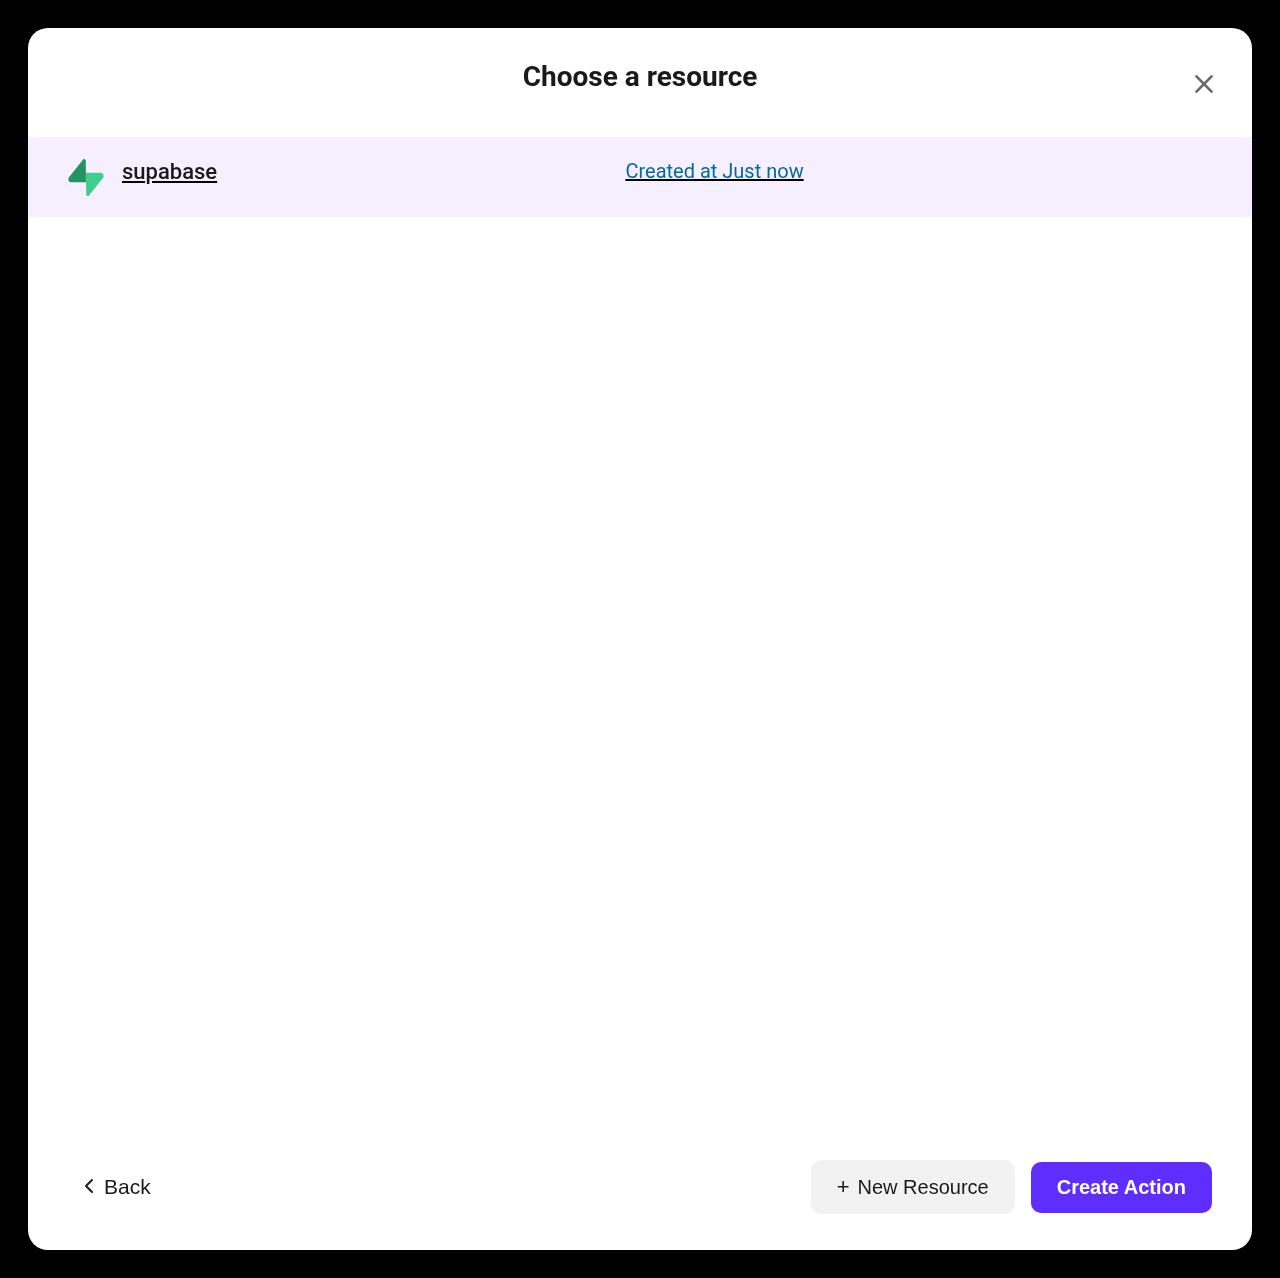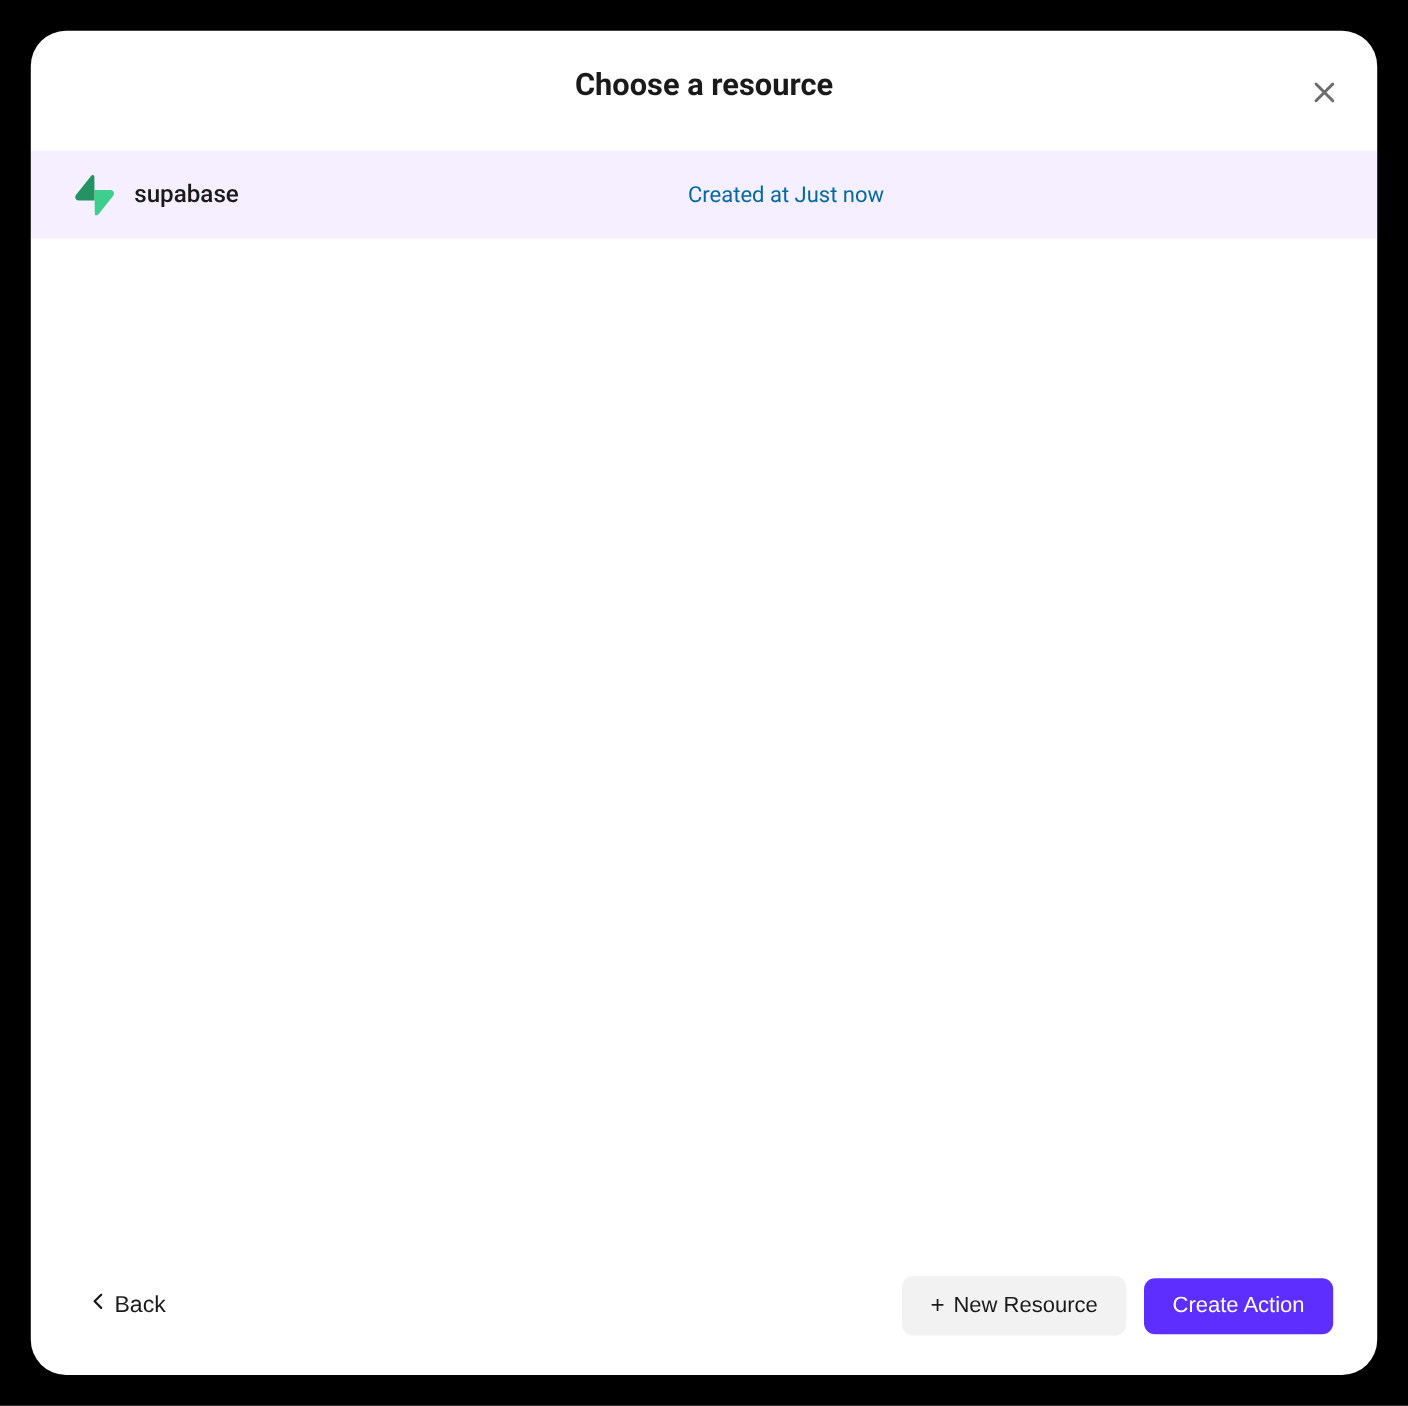--- a/index.html
+++ b/index.html
@@ -14,21 +14,21 @@
       width: 1280px;
       height: 1278px;
       display: flex;
       align-items: center;
       justify-content: center;
       padding: 28px;
     }
     
     .modal {
       background: #ffffff;
-      border-radius: 32px;
+      border-radius: 20px;
       width: 100%;
       height: 100%;
       display: flex;
       flex-direction: column;
       overflow: hidden;
       position: relative;
     }
     
     .modal-header {
       padding: 32px 40px 28px 40px;
@@ -64,24 +64,25 @@
       height: 26px;
     }
     
     .resource-list {
       flex: 1;
       padding-top: 16px;
     }
     
     .resource-item {
       display: flex;
-      align-items: center;
+      align-items: flex-start;
       padding: 22px 40px;
       background: #f5efff;
       cursor: pointer;
+      text-decoration: underline;
     }
     
     .resource-icon {
       width: 36px;
       height: 36px;
       margin-right: 18px;
       flex-shrink: 0;
     }
     
     .resource-name {
@@ -100,21 +101,21 @@
     
     .modal-footer {
       padding: 24px 40px 36px 40px;
       display: flex;
       align-items: center;
       justify-content: space-between;
     }
     
     .back-button {
       display: flex;
-      align-items: flex-start;
+      align-items: flex-end;
       gap: 10px;
       background: none;
       border: none;
       font-size: 21px;
       font-weight: 500;
       color: #1a1a1a;
       cursor: pointer;
       padding: 10px 16px;
     }
     
@@ -146,21 +147,21 @@
       font-size: 22px;
       font-weight: 500;
     }
     
     .create-action-button {
       background: #5e2eff;
       border: none;
       border-radius: 10px;
       padding: 14px 26px;
       font-size: 20px;
-      font-weight: 400;
+      font-weight: 700;
       color: #ffffff;
       cursor: pointer;
     }
   </style>
 </head>
 <body>
 
 <div class="modal">
 
   <div class="modal-header">

